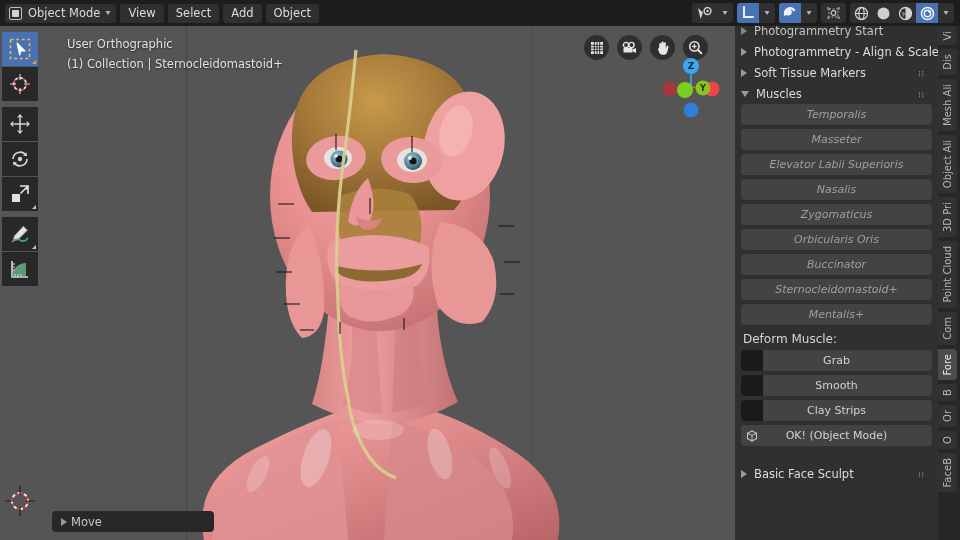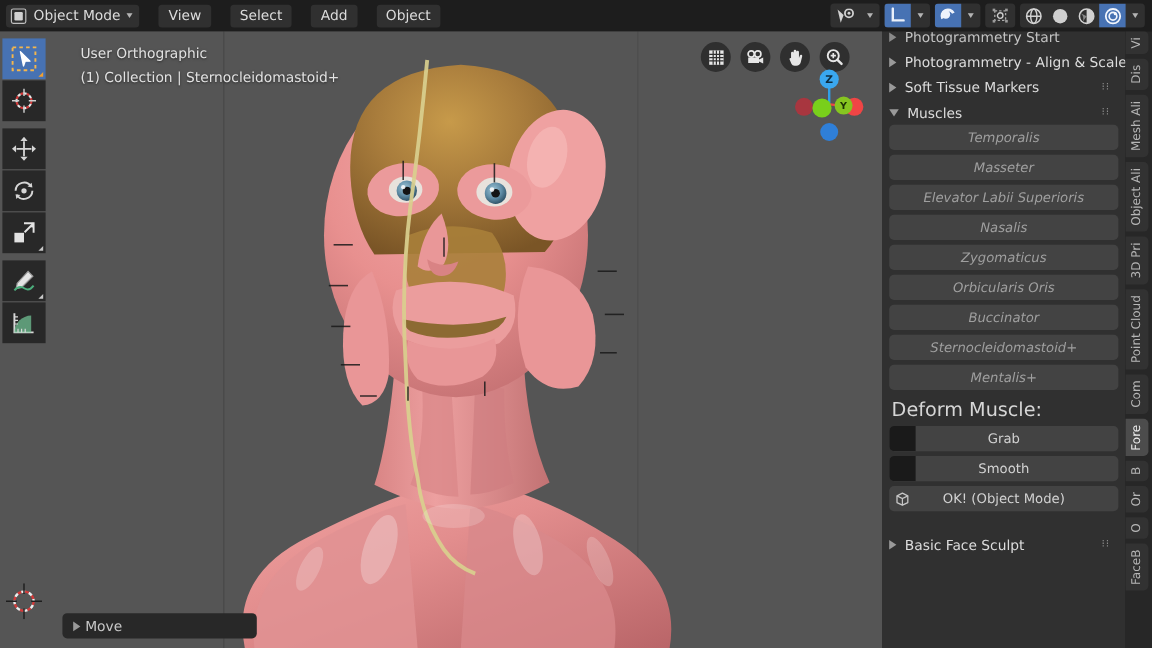--- a/index.html
+++ b/index.html
@@ -17,21 +17,21 @@
   }
 
   
   .topbar {
     position: absolute; left: 0; top: 0;
     width: 960px; height: 26px;
     background: #1d1d1d;
     display: flex; align-items: center;
     z-index: 40;
   }
-  .tb-left { display: flex; align-items: flex-end; gap: 16px; padding-left: 5px; }
+  .tb-left { display: flex; align-items: flex-end; gap: 4px; padding-left: 5px; }
   .mode-sel {
     display: flex; align-items: center; gap: 6px;
     height: 19px; padding: 0 6px 0 4px;
     background: #303030; border-radius: 3px;
     color: #dcdcdc; font-size: 11.5px; white-space: nowrap;
   }
   .mode-icon {
     width: 13px; height: 13px;
     border: 1.4px solid #bfbfbf; border-radius: 2px;
     position: relative; flex: none;
@@ -180,21 +180,21 @@
   }
   .panel-hdr.clipped { opacity: .85; }
   .mbtn {
     display: block; margin: 0 6px 4px 6px;
     height: 21px; line-height: 21px;
     background: #434343; border-radius: 4px;
     color: #9f9f9f; font-size: 11px; text-align: center; font-style: italic;
   }
   .sec-label {
     padding: 3px 0 4px 8px;
-    color: #d6d6d6; font-size: 16px;
+    color: #d6d6d6; font-size: 12px;
   }
   .dbtn {
     display: flex; align-items: center;
     margin: 0 6px 4px 6px;
     height: 21px;
     background: #434343; border-radius: 4px;
     color: #d2d2d2; font-size: 11px;
     overflow: hidden; position: relative;
   }
   .dbtn .thumb {
@@ -604,20 +604,24 @@
 
     <div class="dbtn">
       <span class="thumb th-grab"></span>
       <span class="dlabel">Grab</span>
     </div>
     <div class="dbtn">
       <span class="thumb th-smooth"></span>
       <span class="dlabel">Smooth</span>
     </div>
     <div class="dbtn">
+      <span class="thumb th-clay"></span>
+      <span class="dlabel">Clay Strips</span>
+    </div>
+    <div class="dbtn">
       <span class="thumb" style="background:transparent;display:flex;align-items:center;justify-content:center;">
         <svg width="14" height="14" viewBox="0 0 14 14">
           <path d="M2.5 4.2L7 2l4.5 2.2v5.6L7 12l-4.5-2.2z" fill="none" stroke="#c6c6c6" stroke-width="1.1" stroke-linejoin="round"></path>
           <path d="M2.5 4.2L7 6.4l4.5-2.2M7 6.4V12" fill="none" stroke="#c6c6c6" stroke-width="1"></path>
         </svg>
       </span>
       <span class="dlabel">OK! (Object Mode)</span>
     </div>
 
     <div class="panel-hdr" style="margin-top:17px;">

